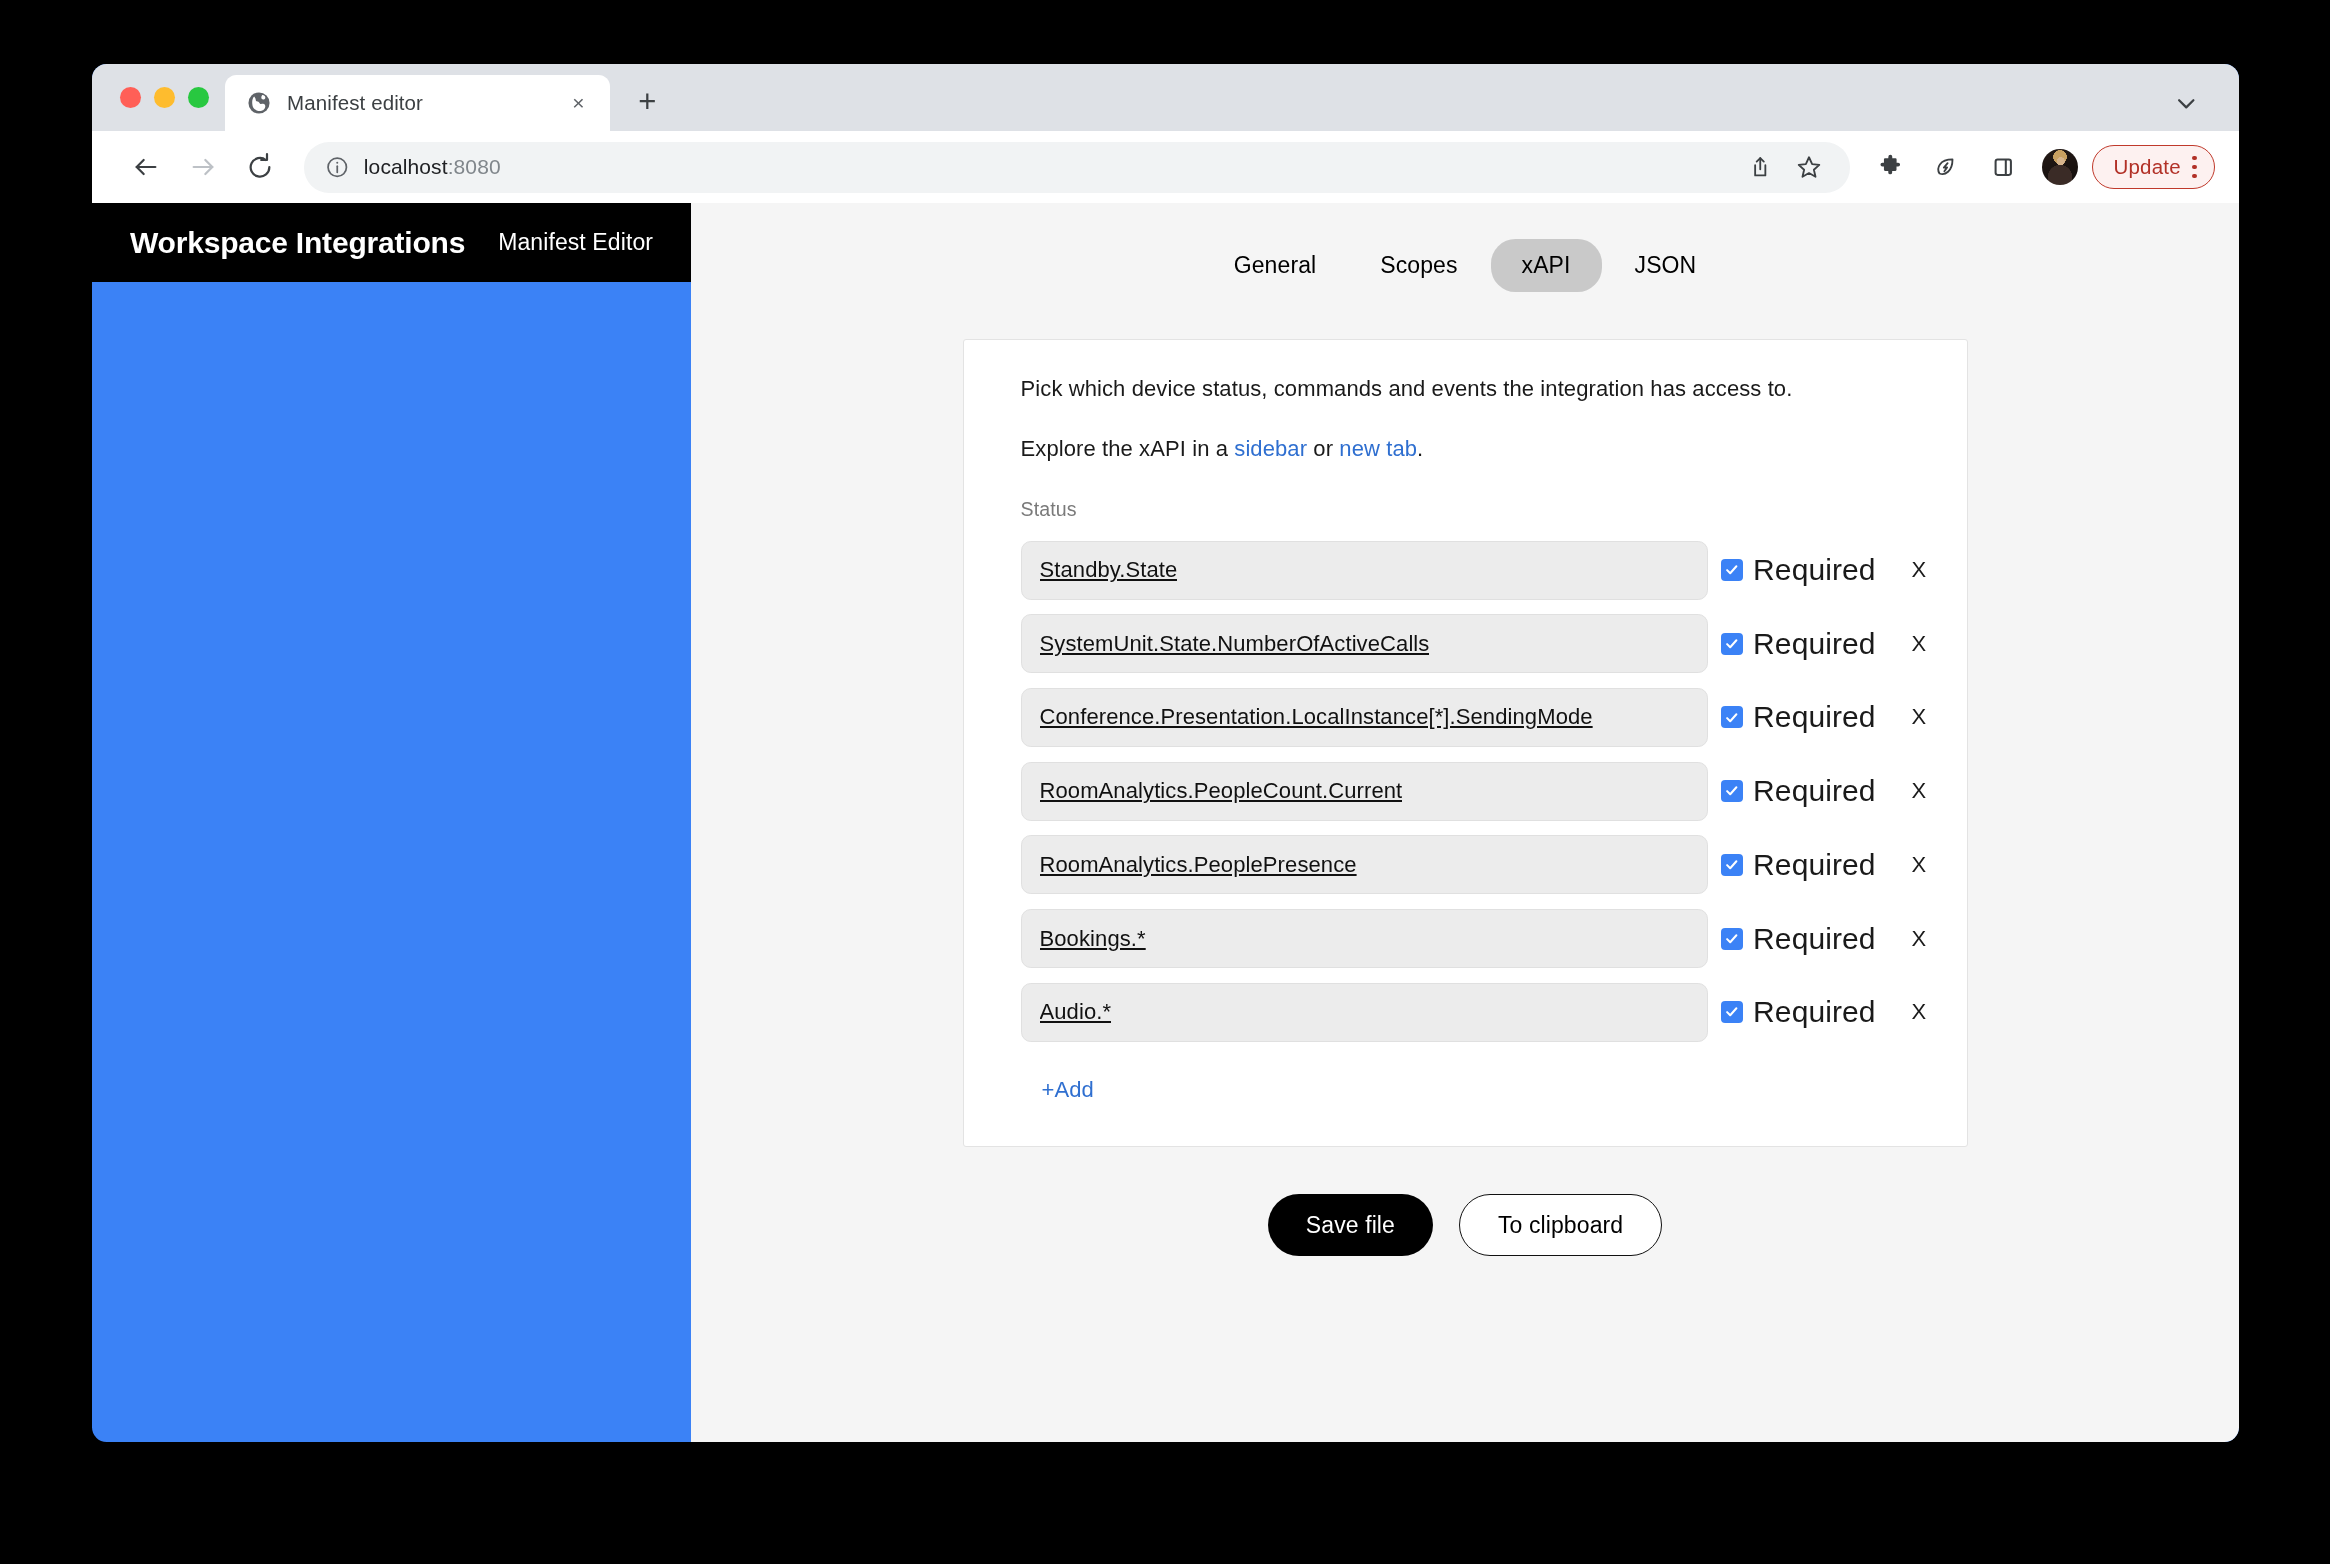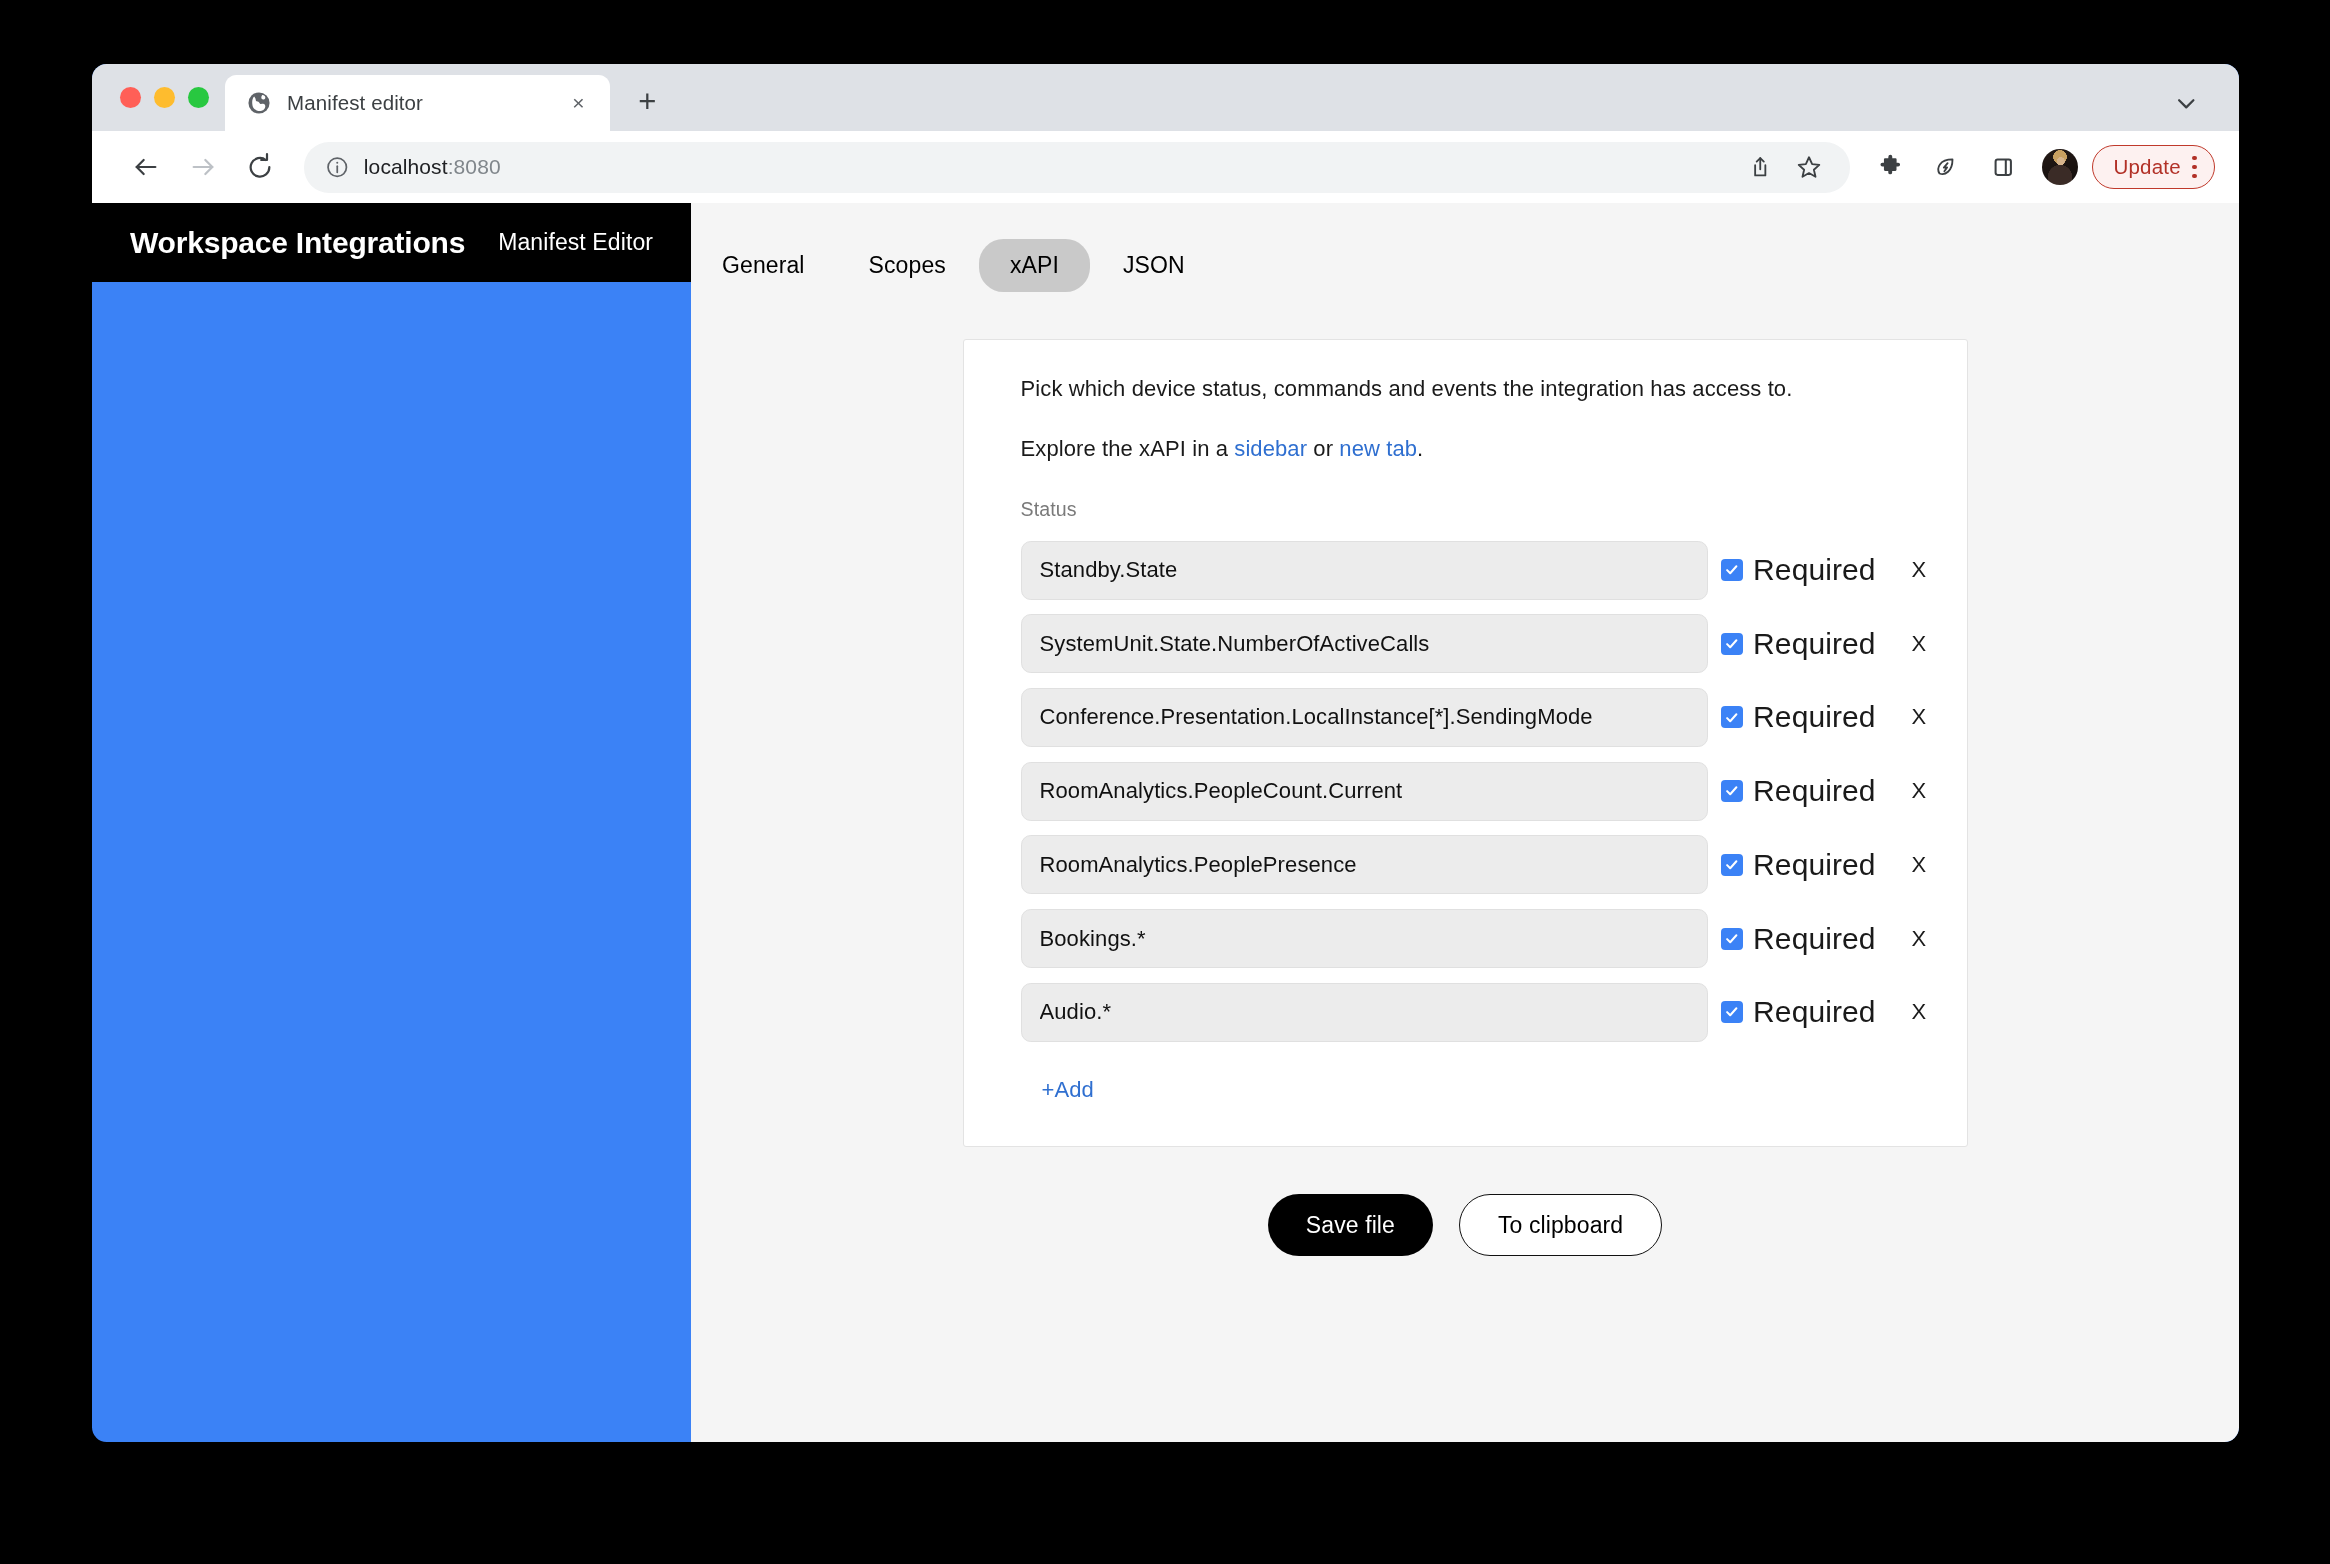--- a/index.html
+++ b/index.html
@@ -180,21 +180,21 @@
   .app-body {
     flex: 1;
     background: #f5f5f5;
     padding-top: 36px;
     overflow: hidden;
   }
 
   
   .nav-tabs {
     display: flex;
-    justify-content: flex-start;
+    justify-content: center;
     align-items: center;
     gap: 2px;
     margin-bottom: 47px;
   }
   .nav-tab {
     font-size: 23px;
     color: #000000;
     padding: 13px 31px;
     border-radius: 24.5px;
     letter-spacing: 0.1px;
@@ -247,20 +247,21 @@
     align-items: center;
     padding: 0 18px;
     flex: none;
   }
   .row-input-text {
     font-size: 22px;
     color: #111111;
     letter-spacing: 0.1px;
     white-space: nowrap;
     overflow: hidden;
+    text-decoration: underline;
   }
   .row-check-wrap {
     display: flex;
     align-items: center;
     gap: 10.6px;
     margin-left: 13px;
     flex: none;
   }
   .checkbox {
     width: 22px; height: 22px;

